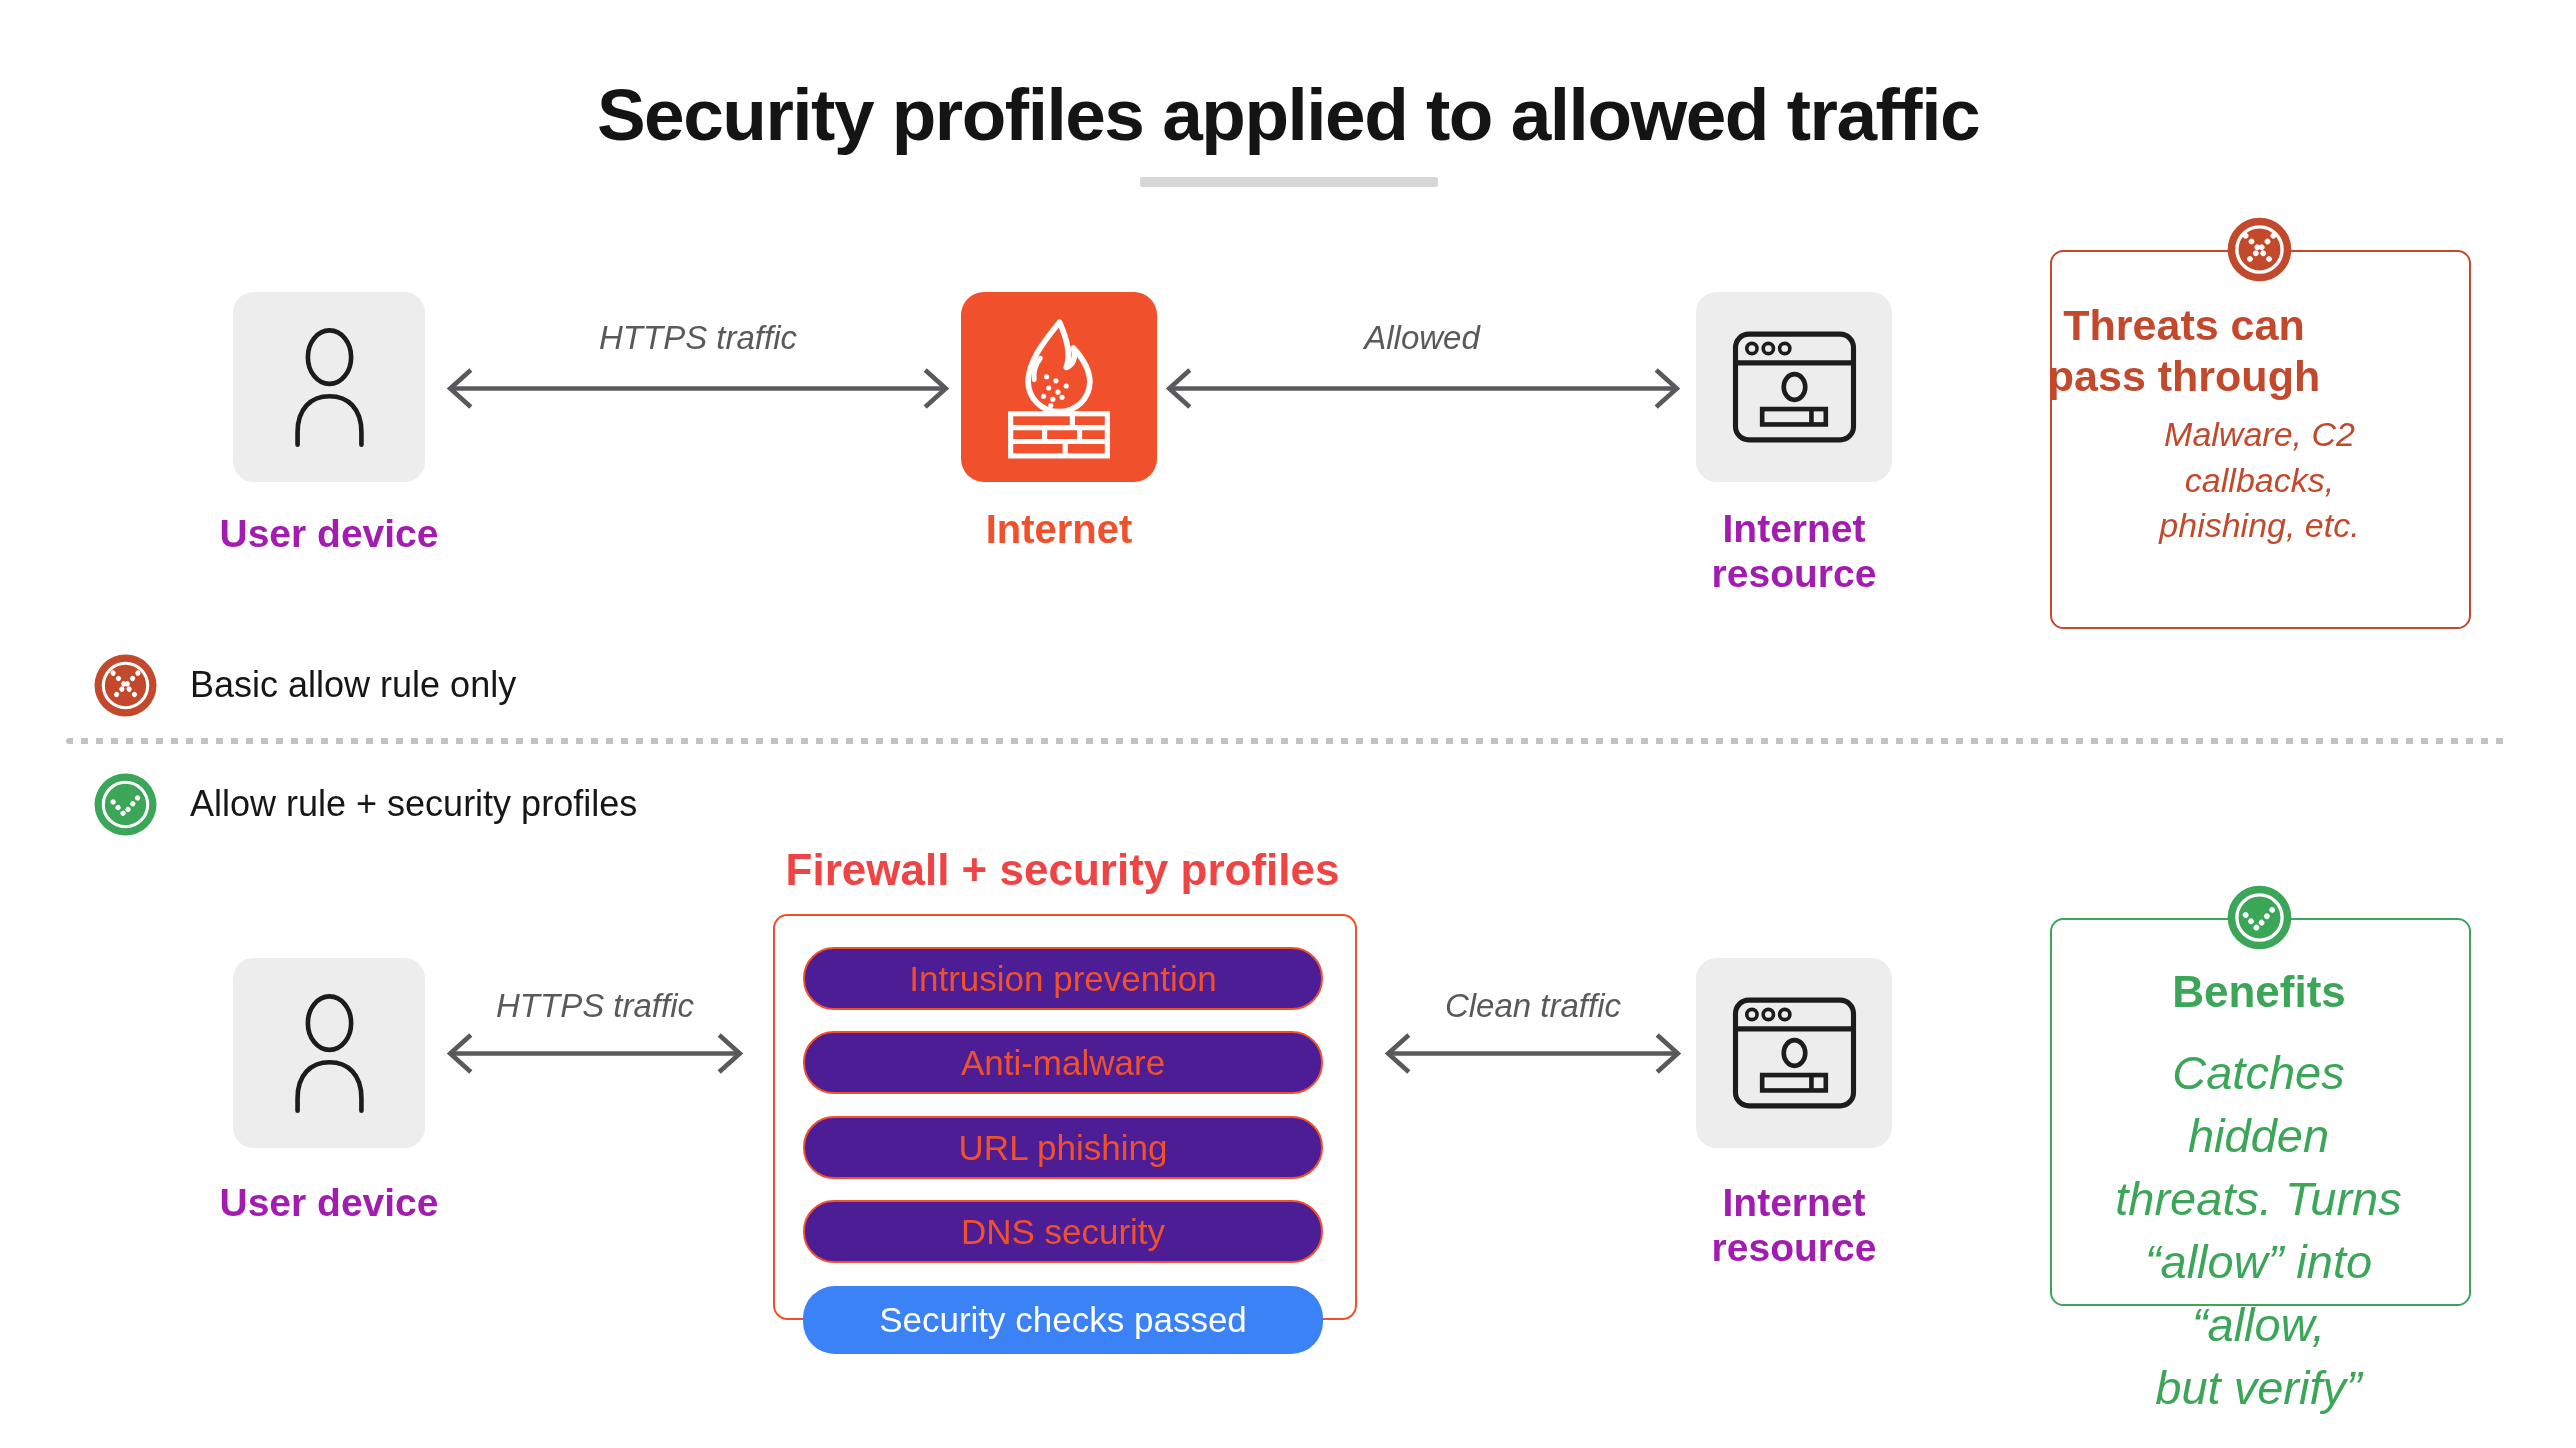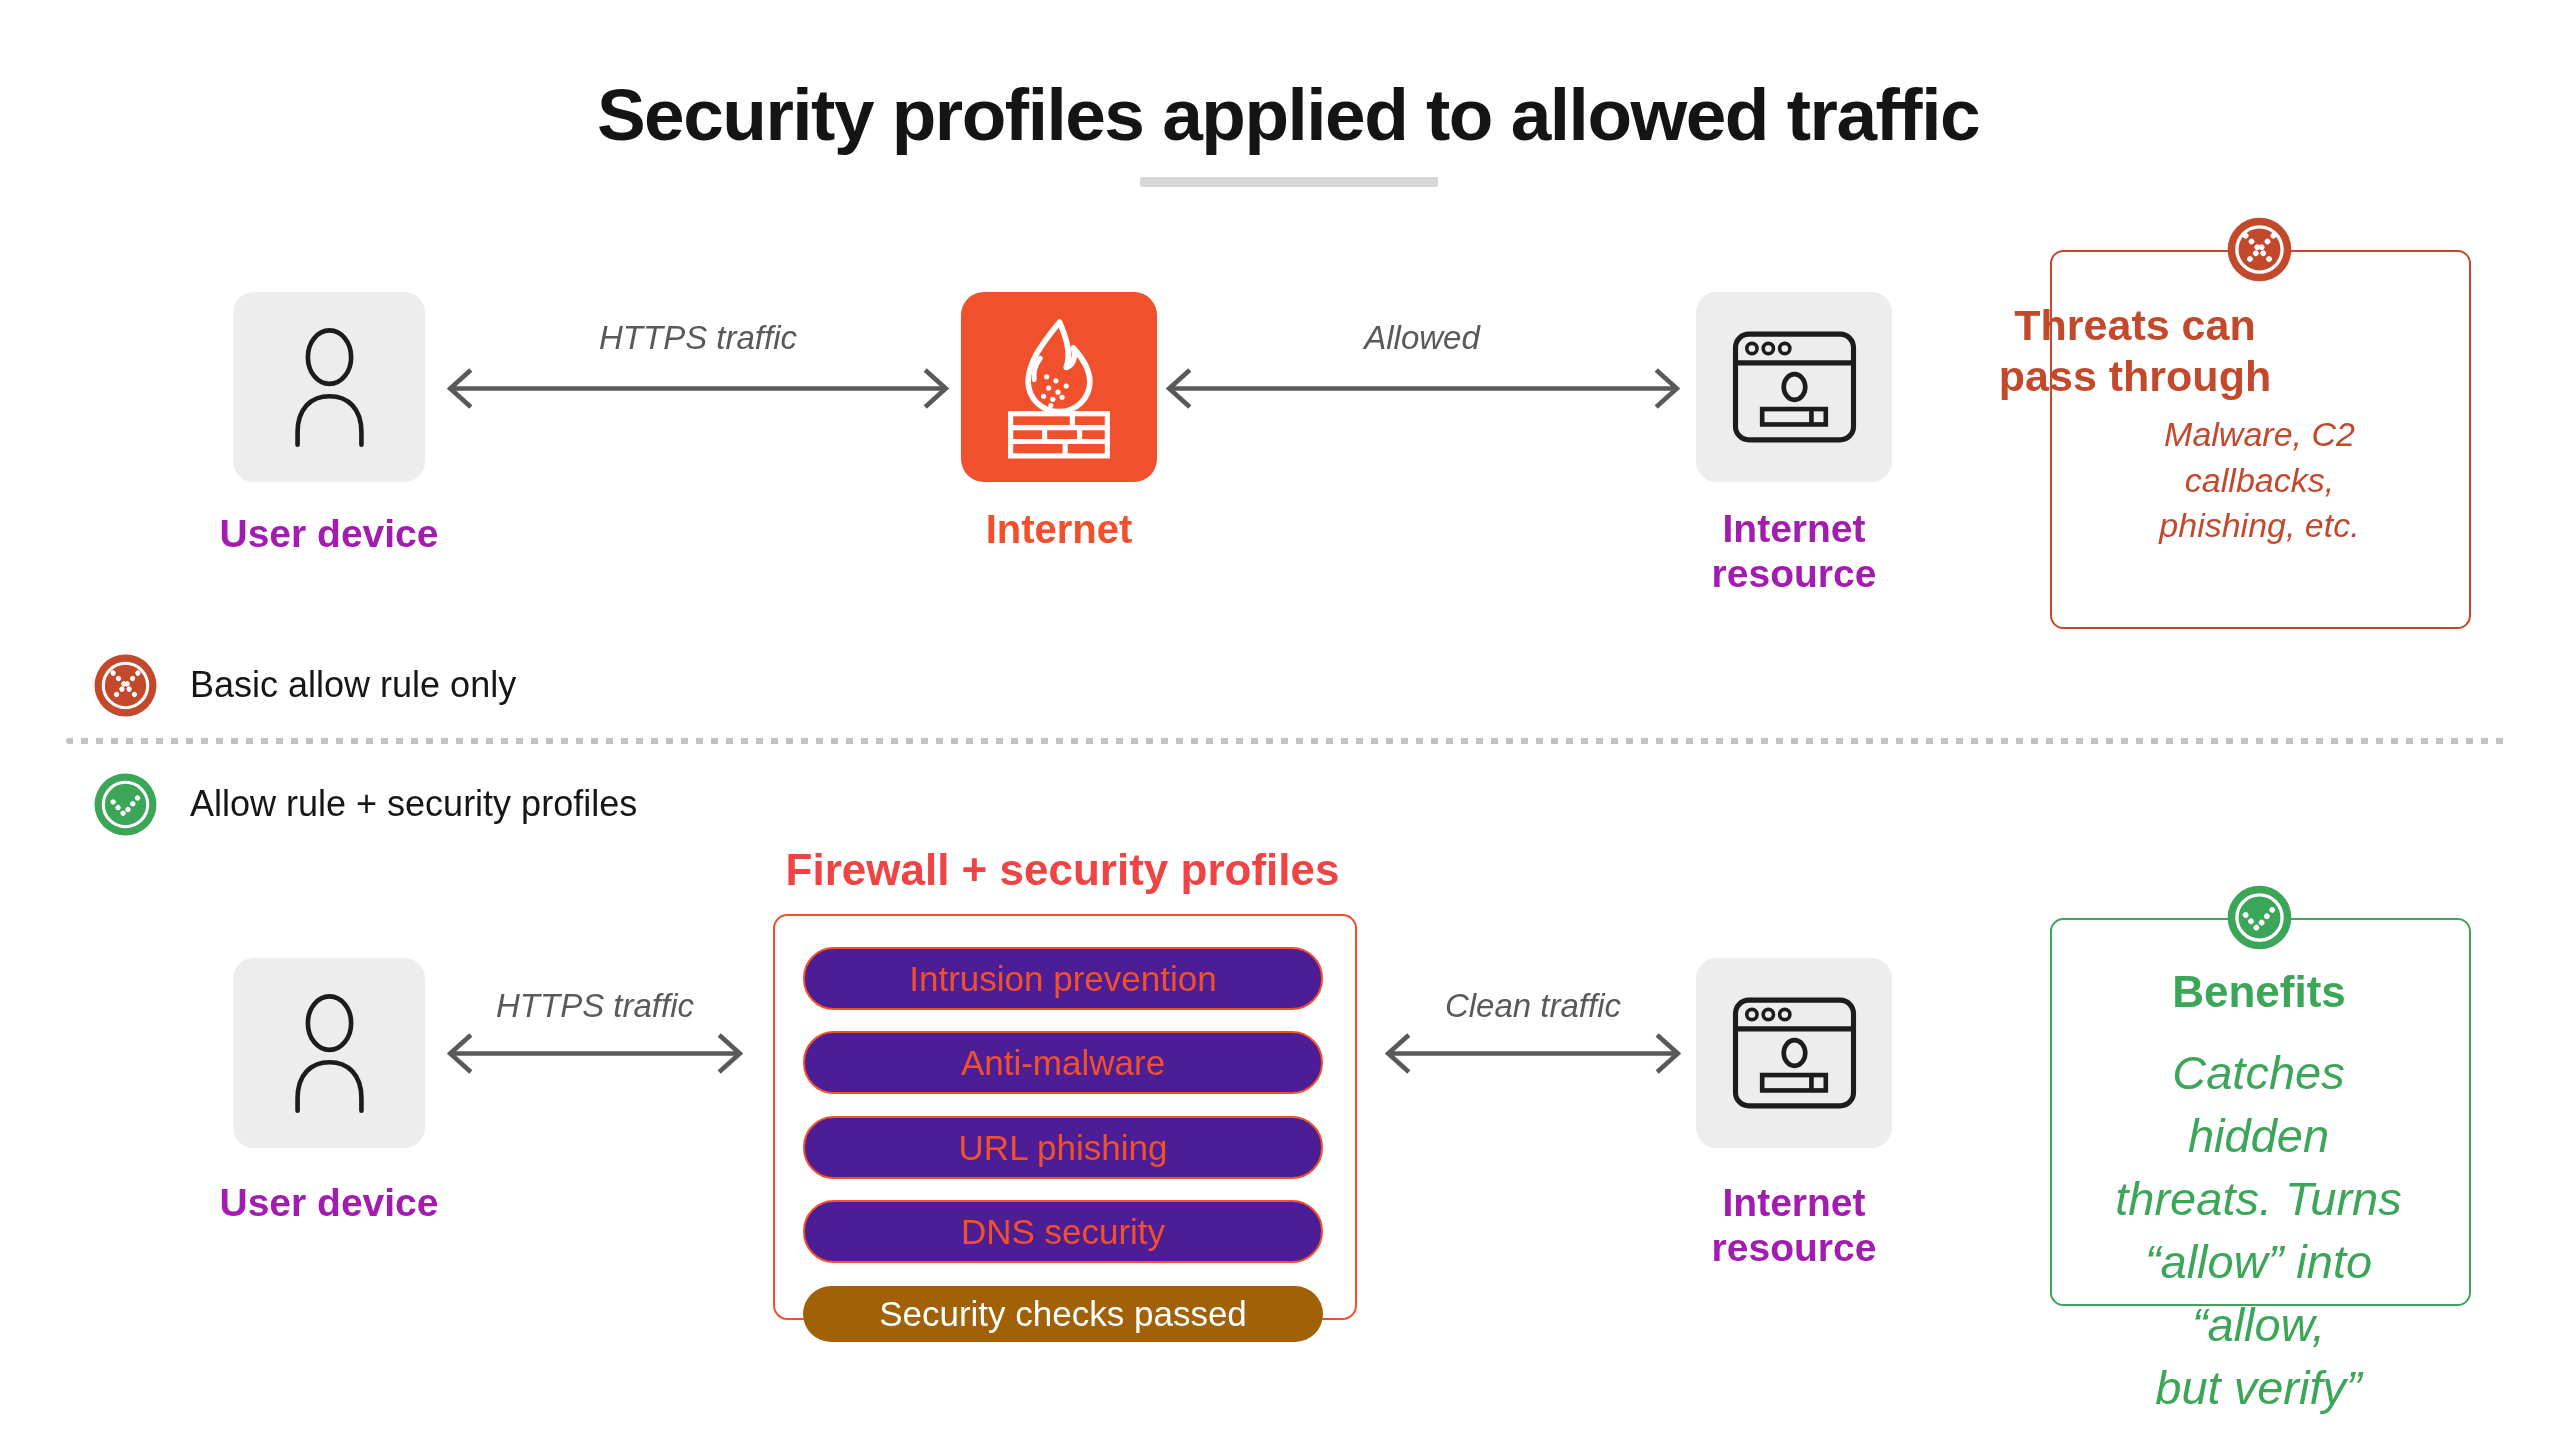--- a/index.html
+++ b/index.html
@@ -41,21 +41,21 @@
     border-radius:3.1px;
   }
 
   .profiles-title{font-size:44px;font-weight:800;color:#ef4444;}
   .profiles-box{position:absolute;left:773px;top:914px;width:580px;height:402px;border:2.6px solid #F0512C;border-radius:14.4px;background:#fff;z-index:1;}
   .pill{
     position:absolute;left:803px;width:520px;height:63px;box-sizing:border-box;
     border:2.6px solid #F0512C;border-radius:31px;color:#F0512C;background:#4c1d95;
     font-size:35px;font-weight:500;display:flex;align-items:center;justify-content:center;z-index:2;
   }
-  .pill.passed{background:#a16207;border:none;color:#ffffff;height:56px;border-radius:32px;text-align:center;}
+  .pill.passed{background:#3b82f6;border:none;color:#ffffff;height:68px;border-radius:32px;text-align:center;}
 </style>
 </head>
 <body>
 
 <div class="canvas">
 
   <div class="abs page-title">Security profiles applied to allowed traffic</div>
   <div class="abs title-underline"></div>
 
   <div class="node-box" style="left:233px;top:292px;width:192px;height:190px;">
@@ -128,21 +128,21 @@
     <div>resource</div>
   </div>
 
   <div class="card red" style="left:2050px;top:250px;width:417px;height:375px;"></div>
   <svg class="abs" style="left:2222px;top:212px;" width="75" height="75" viewBox="0 0 146 146">
     <circle cx="73" cy="73" r="62" fill="#C2492C"></circle>
     <circle cx="73" cy="73" r="44" fill="none" stroke="#ffffff" stroke-width="6.5"></circle>
     <line x1="46" y1="46" x2="100" y2="100" stroke="#ffffff" stroke-width="11" stroke-linecap="round" stroke-dasharray="0.1 16"></line>
     <line x1="100" y1="46" x2="46" y2="100" stroke="#ffffff" stroke-width="11" stroke-linecap="round" stroke-dasharray="0.1 16"></line>
   </svg>
-  <div class="lbl card-title red" style="left:1939px;width:392px;top:300px;">
+  <div class="lbl card-title red" style="left:1988px;width:392px;top:300px;">
     <div>Threats can</div>
     <div>pass through</div>
   </div>
   <div class="lbl card-body red" style="left:2105px;width:309px;top:412px;">
     <div>Malware, C2</div>
     <div>callbacks,</div>
     <div>phishing, etc.</div>
   </div>
 
   <svg class="abs" style="left:94px;top:654px;" width="63" height="63" viewBox="0 0 122 122">

